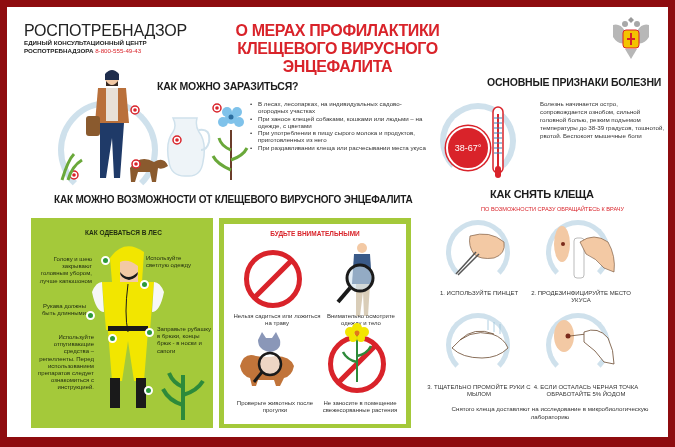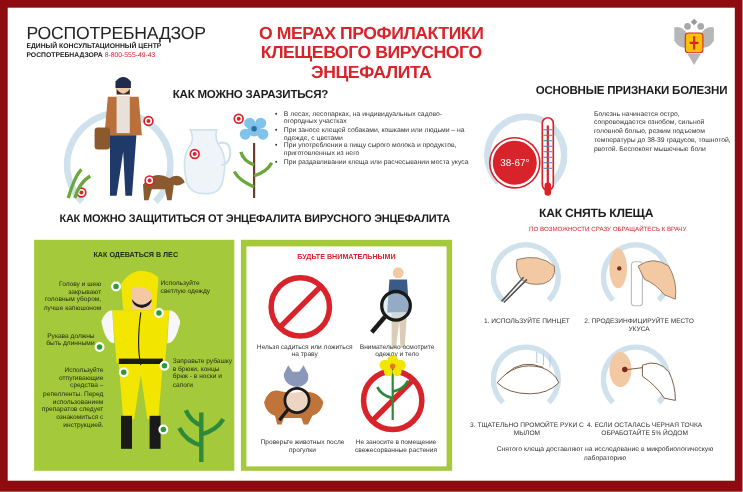--- a/index.html
+++ b/index.html
@@ -128,21 +128,21 @@
       <line x1="4" y1="27" x2="12" y2="27"></line>
       <line x1="4" y1="32" x2="12" y2="32"></line>
       <line x1="4" y1="37" x2="12" y2="37"></line>
       <line x1="4" y1="42" x2="12" y2="42"></line>
       <line x1="4" y1="47" x2="12" y2="47"></line>
     </g>
   <rect x="5" y="60" width="6" height="12" rx="3" fill="#d9232a"></rect>
 </svg>
 <div class="abs sym-text">Болезнь начинается остро, сопровождается ознобом, сильной головной болью, резким подъемом температуры до 38-39 градусов, тошнотой, рвотой. Беспокоят мышечные боли</div>
 
-<div class="abs h-sec" style="left:54px;top:194px;font-size:10px;">КАК МОЖНО ЗАЩИТИТЬСЯ ОТ ЭНЦЕФАЛИТА ВИРУСНОГО ЭНЦЕФАЛИТА</div>
+<div class="abs h-sec" style="left:54px;top:194px;font-size:10px;">КАК МОЖНО ВОЗМОЖНОСТИ ОТ КЛЕЩЕВОГО ВИРУСНОГО ЭНЦЕФАЛИТА</div>
 
 <div class="abs green-box" style="left:31px;top:218px;width:182px;height:210px;"></div>
 <div class="abs dress-title">КАК ОДЕВАТЬСЯ В ЛЕС</div>
 <svg class="abs" style="left:92px;top:240px;" width="72" height="180" viewBox="0 0 72 180">
   <path d="M18 18 q14 -20 34 -6 l-2 30 h-30z" fill="#f2e600"></path>
   <path d="M28 22 q8 -4 18 4 v16 h-18z" fill="#f3c9a4"></path>
   <path d="M28 32 q8 10 18 0 q0 6 -9 8 q-9 -2 -9 -8z" fill="#1a1a1a"></path>
   <path d="M10 42 h52 l-4 48 h-44z" fill="#f2e600"></path>
   <path d="M0 52 q4 -10 10 -10 l2 30 q-8 0 -12 -20z M72 52 q-4 -10 -10 -10 l-2 30 q8 0 12 -20z" fill="#f7f7f7"></path>
   <rect x="16" y="86" width="40" height="5" fill="#1a1a1a"></rect>

